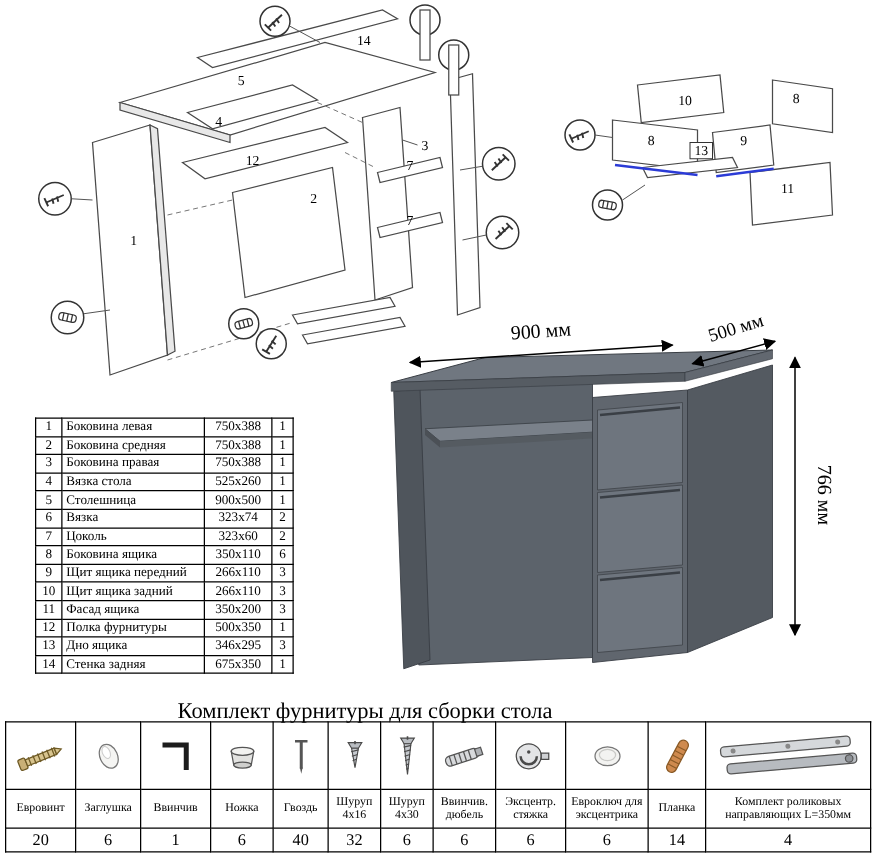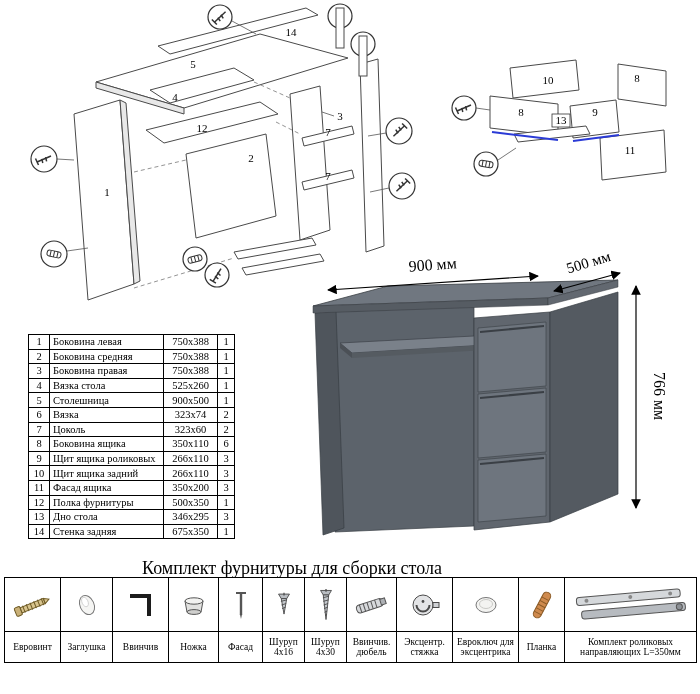--- a/index.html
+++ b/index.html
@@ -211,21 +211,21 @@
           <td class="c-q">2</td>
         </tr>
       <tr>
           <td class="c-n">8</td>
           <td>Боковина ящика</td>
           <td class="c-size">350x110</td>
           <td class="c-q">6</td>
         </tr>
       <tr>
           <td class="c-n">9</td>
-          <td>Щит ящика роликовых</td>
+          <td>Щит ящика передний</td>
           <td class="c-size">266x110</td>
           <td class="c-q">3</td>
         </tr>
       <tr>
           <td class="c-n">10</td>
           <td>Щит ящика задний</td>
           <td class="c-size">266x110</td>
           <td class="c-q">3</td>
         </tr>
       <tr>
@@ -235,21 +235,21 @@
           <td class="c-q">3</td>
         </tr>
       <tr>
           <td class="c-n">12</td>
           <td>Полка фурнитуры</td>
           <td class="c-size">500x350</td>
           <td class="c-q">1</td>
         </tr>
       <tr>
           <td class="c-n">13</td>
-          <td>Дно стола</td>
+          <td>Дно ящика</td>
           <td class="c-size">346x295</td>
           <td class="c-q">3</td>
         </tr>
       <tr>
           <td class="c-n">14</td>
           <td>Стенка задняя</td>
           <td class="c-size">675x350</td>
           <td class="c-q">1</td>
         </tr>
     </tbody>
@@ -439,24 +439,38 @@
               <circle cx="110" cy="30" r="3" fill="#8d9196" stroke="#555"></circle>
             </g>
           </svg>
         </td>
       </tr>
       <tr class="hw-labels">
         <td>Евровинт</td>
         <td>Заглушка</td>
         <td>Ввинчив</td>
         <td>Ножка</td>
-        <td>Фасад</td>
+        <td>Гвоздь</td>
         <td>Шуруп 4x16</td>
         <td>Шуруп 4x30</td>
         <td>Ввинчив. дюбель</td>
         <td>Эксцентр. стяжка</td>
         <td>Евроключ для эксцентрика</td>
         <td>Планка</td>
         <td>Комплект роликовых направляющих L=350мм</td>
       </tr>
+      <tr class="hw-qty">
+        <td>20</td>
+        <td>6</td>
+        <td>1</td>
+        <td>6</td>
+        <td>40</td>
+        <td>32</td>
+        <td>6</td>
+        <td>6</td>
+        <td>6</td>
+        <td>6</td>
+        <td>14</td>
+        <td>4</td>
+      </tr>
     </tbody>
   </table>
 </div>
 
 </body></html>

